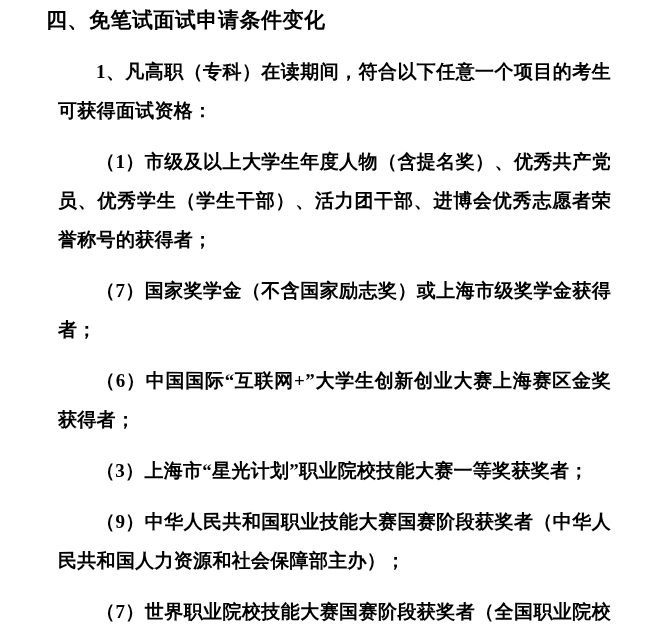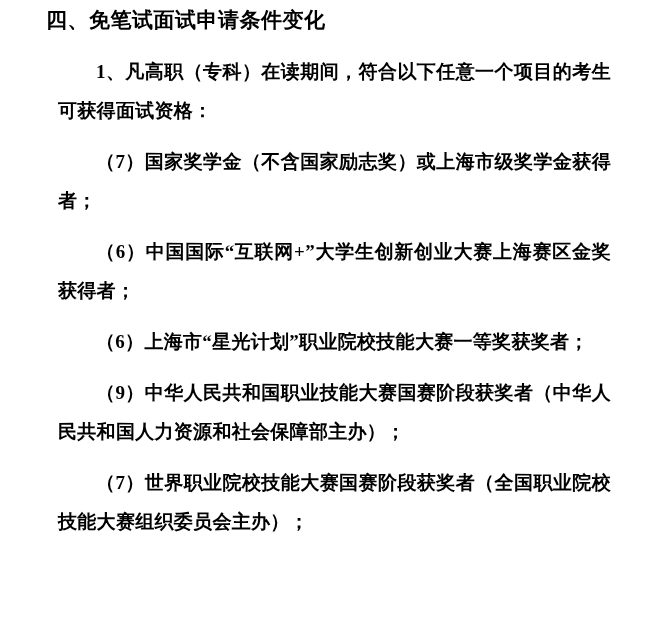--- a/index.html
+++ b/index.html
@@ -44,25 +44,26 @@
 </style>
 </head>
 <body>
 
 <main class="page">
   <h1 class="heading">四、免笔试面试申请条件变化</h1>
   <section class="body-text">
 
       <p class="para">1、凡高职（专科）在读期间，符合以下任意一个项目的考生可获得面试资格：</p>
 
+      <p class="para">（1）市级及以上大学生年度人物（含提名奖）、优秀共产党员、优秀学生（学生干部）、活力团干部、进博会优秀志愿者荣誉称号的获得者；</p>
 
       <p class="para">（7）国家奖学金（不含国家励志奖）或上海市级奖学金获得者；</p>
 
       <p class="para">（6）中国国际“互联网+”大学生创新创业大赛上海赛区金奖获得者；</p>
 
 
-      <p class="para">（6）上海市“星光计划”职业院校技能大赛一等奖获奖者；</p>
+      <p class="para">（3）上海市“星光计划”职业院校技能大赛一等奖获奖者；</p>
 
       <p class="para">（9）中华人民共和国职业技能大赛国赛阶段获奖者（中华人民共和国人力资源和社会保障部主办）；</p>
 
       <p class="para">（7）世界职业院校技能大赛国赛阶段获奖者（全国职业院校技能大赛组织委员会主办）；</p>
     </section>
 </main>
 
 </body></html>

